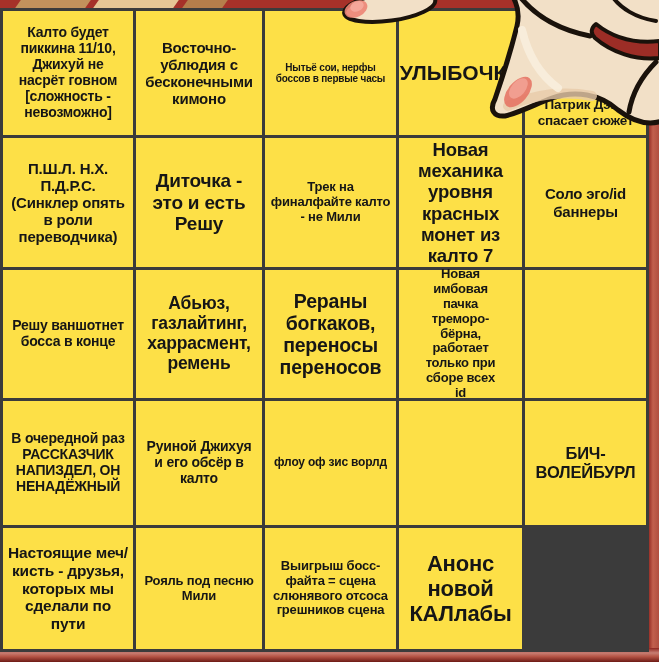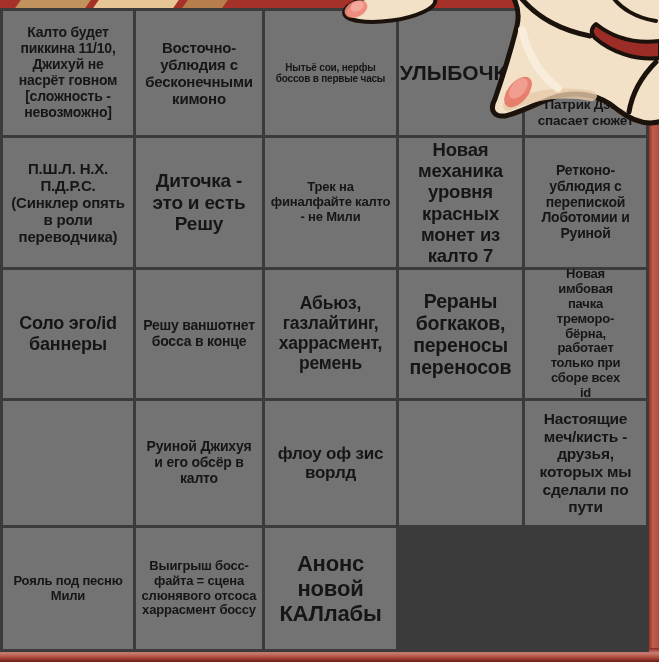--- a/index.html
+++ b/index.html
@@ -21,33 +21,33 @@
 
   
   .card{
     position:absolute;left:0;top:8px;
     display:grid;
     grid-template-columns:130px 126px 131px 123px 121px;
     grid-template-rows:124px 129px 128px 124px 121px;
     gap:3px;border:3px solid #3b3b3b;background:#3b3b3b;
   }
   .cell{
-    background:#737373;color:#161616;font-weight:700;
+    background:#fde047;color:#161616;font-weight:700;
     display:flex;align-items:center;justify-content:center;
     text-align:center;line-height:1.14;padding:2px 5px;
     letter-spacing:-0.2px;
   }
   .r1c1{font-size:14px}.r1c2{font-size:15px}.r1c3{font-size:10px}
   .r1c4{font-size:21px;letter-spacing:0}
   .r1c5{font-size:13.5px;align-items:flex-end;padding-bottom:7px}
   .r2c1{font-size:15px}.r2c2{font-size:19px}.r2c3{font-size:13px}
   .r2c4{font-size:18.5px}.r2c5{font-size:14px}
-  .r3c1{font-size:18px}.r3c2{font-size:14px}.r3c3{font-size:17.5px}
+  .r3c1{font-size:15px}.r3c2{font-size:14px}.r3c3{font-size:17.5px}
   .r3c4{font-size:19.5px}.r3c5{font-size:13px;padding:2px 20px}
-  .r4c2{font-size:14px}.r4c3{font-size:14px}.r4c4{font-size:17px}
+  .r4c2{font-size:14px}.r4c3{font-size:14px}.r4c4{font-size:12px}
   .r5c1{font-size:16.5px}.r5c2{font-size:15.5px}.r5c3{font-size:13px}
   .r5c4{font-size:13px}.r5c5{font-size:22px}
 
   .hand-overlay{position:absolute;left:0;top:0;z-index:9;pointer-events:none;}
 </style>
 </head>
 <body>
 
 <div class="right-strip"></div>
 <div class="bottom-strip"></div>
@@ -61,36 +61,37 @@
   <div class="cell r1c1">Калто будет пиккина 11/10, Джихуй не насрёт говном [сложность - невозможно]</div>
   <div class="cell r1c2">Восточно-ублюдия с бесконечными кимоно</div>
   <div class="cell r1c3">Нытьё сои, нерфы боссов в первые часы</div>
   <div class="cell r1c4">УЛЫБОЧКА</div>
   <div class="cell r1c5">Патрик Дэин спасает сюжет</div>
 
   <div class="cell r2c1">П.Ш.Л. Н.Х. П.Д.Р.С. (Синклер опять в роли переводчика)</div>
   <div class="cell r2c2">Диточка - это и есть Решу</div>
   <div class="cell r2c3">Трек на финалфайте калто - не Мили</div>
   <div class="cell r2c4">Новая механика уровня красных монет из калто 7</div>
-  <div class="cell r2c5">Ретконо-ублюдия с перепиской Лоботомии и Руиной</div>
 
   <div class="cell r3c1">Соло эго/id баннеры</div>
   <div class="cell r3c2">Решу ваншотнет босса в конце</div>
   <div class="cell r3c3">Абьюз, газлайтинг, харрасмент, ремень</div>
   <div class="cell r3c4">Рераны богкаков, переносы переносов</div>
   <div class="cell r3c5">Новая имбовая пачка треморо-бёрна, работает только при сборе всех id</div>
 
   <div class="cell r4c1"></div>
+  <div class="cell r4c2">В очередной раз РАССКАЗЧИК НАПИЗДЕЛ, ОН НЕНАДЁЖНЫЙ</div>
   <div class="cell r4c3">Руиной Джихуя и его обсёр в калто</div>
   <div class="cell r4c4">флоу оф зис ворлд</div>
   <div class="cell r4c5"></div>
 
+  <div class="cell r5c1">БИЧ-ВОЛЕЙБУРЛ</div>
   <div class="cell r5c2">Настоящие меч/кисть - друзья, которых мы сделали по пути</div>
   <div class="cell r5c3">Рояль под песню Мили</div>
-  <div class="cell r5c4">Выигрыш босс-файта = сцена слюнявого отсоса харрасмент боссу</div>
+  <div class="cell r5c4">Выигрыш босс-файта = сцена слюнявого отсоса грешников сцена</div>
   <div class="cell r5c5">Анонс новой КАЛлабы</div>
 </div>
 
 <svg class="hand-overlay" width="659" height="662" viewBox="0 0 659 662">
 
   <path d="M 510,-8 L 665,-8 L 665,120
            C 648,127 631,120 618,110
            C 600,94 575,90 552,98
            C 536,104 516,114 505,116
            C 494,117 489,110 495,99

